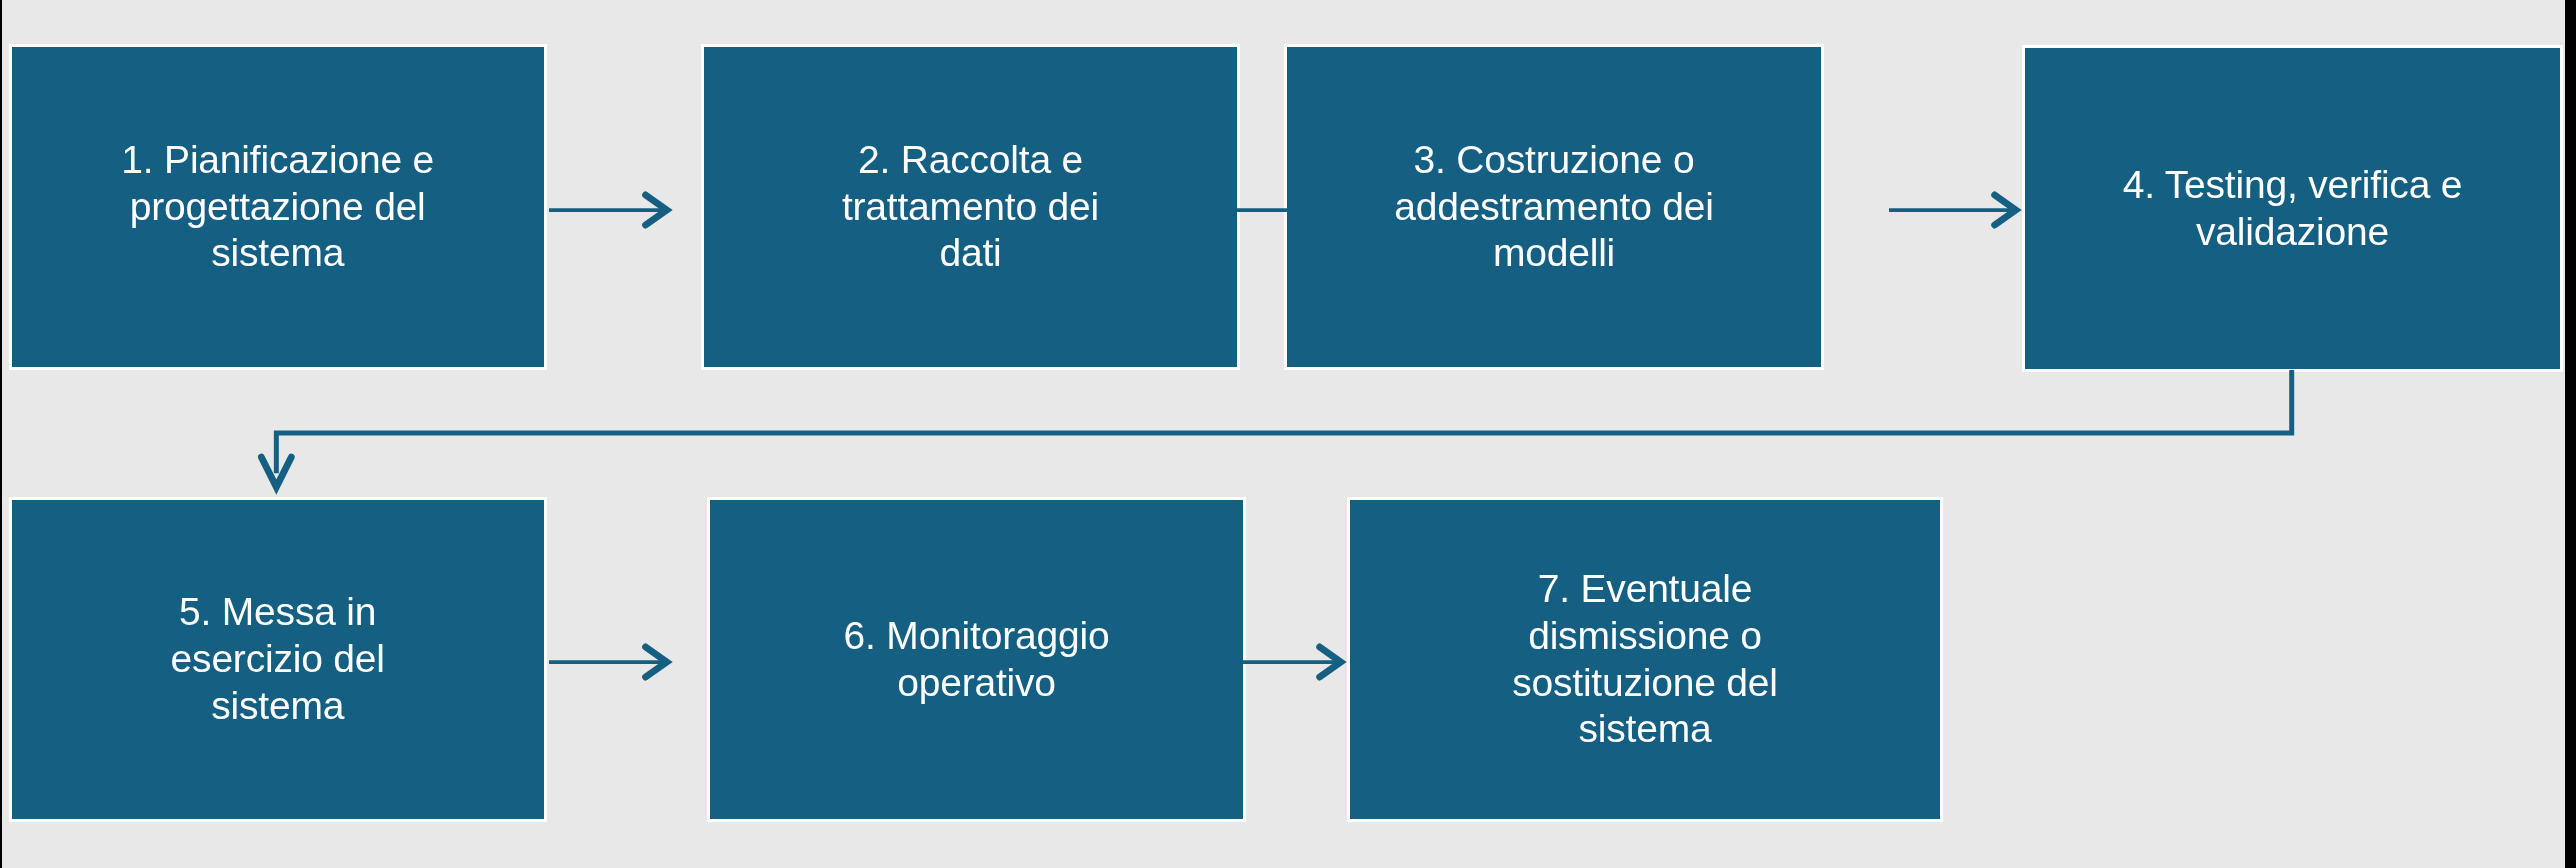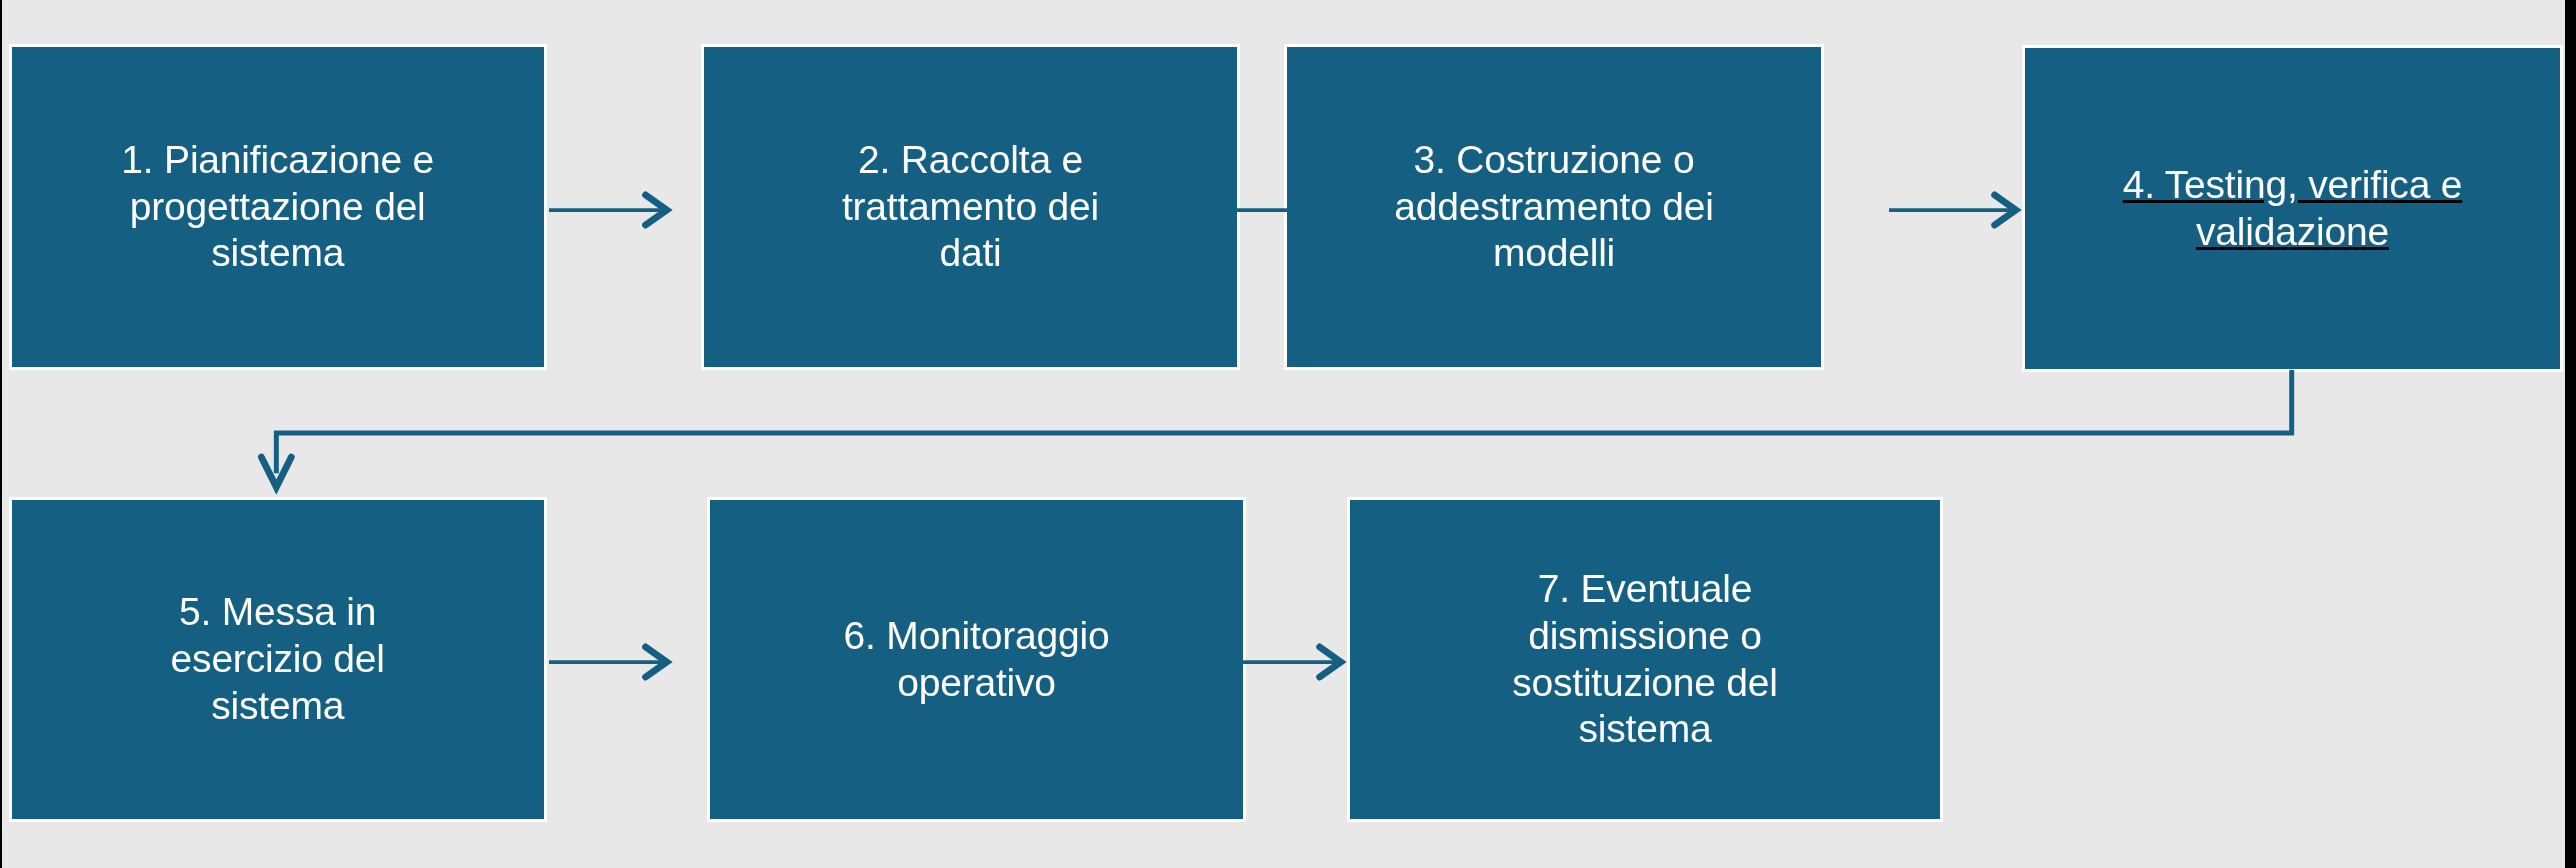--- a/index.html
+++ b/index.html
@@ -99,21 +99,21 @@
 trattamento dei
 dati</div>
   </div>
 
   <div class="node" style="left:1284px; top:44px; width:540px; height:326px;">
     <div class="node-label">3. Costruzione o
 addestramento dei
 modelli</div>
   </div>
 
-  <div class="node" style="left:2022px; top:45px; width:541px; height:327px;text-decoration:underline;">
+  <div class="node" style="left:2022px; top:45px; width:541px; height:327px;">
     <div class="node-label">4. Testing, verifica e
 validazione</div>
   </div>
 
   <div class="node" style="left:8.7px; top:497px; width:538px; height:325px;justify-content:center;">
     <div class="node-label">5. Messa in
 esercizio del
 sistema</div>
   </div>
 

